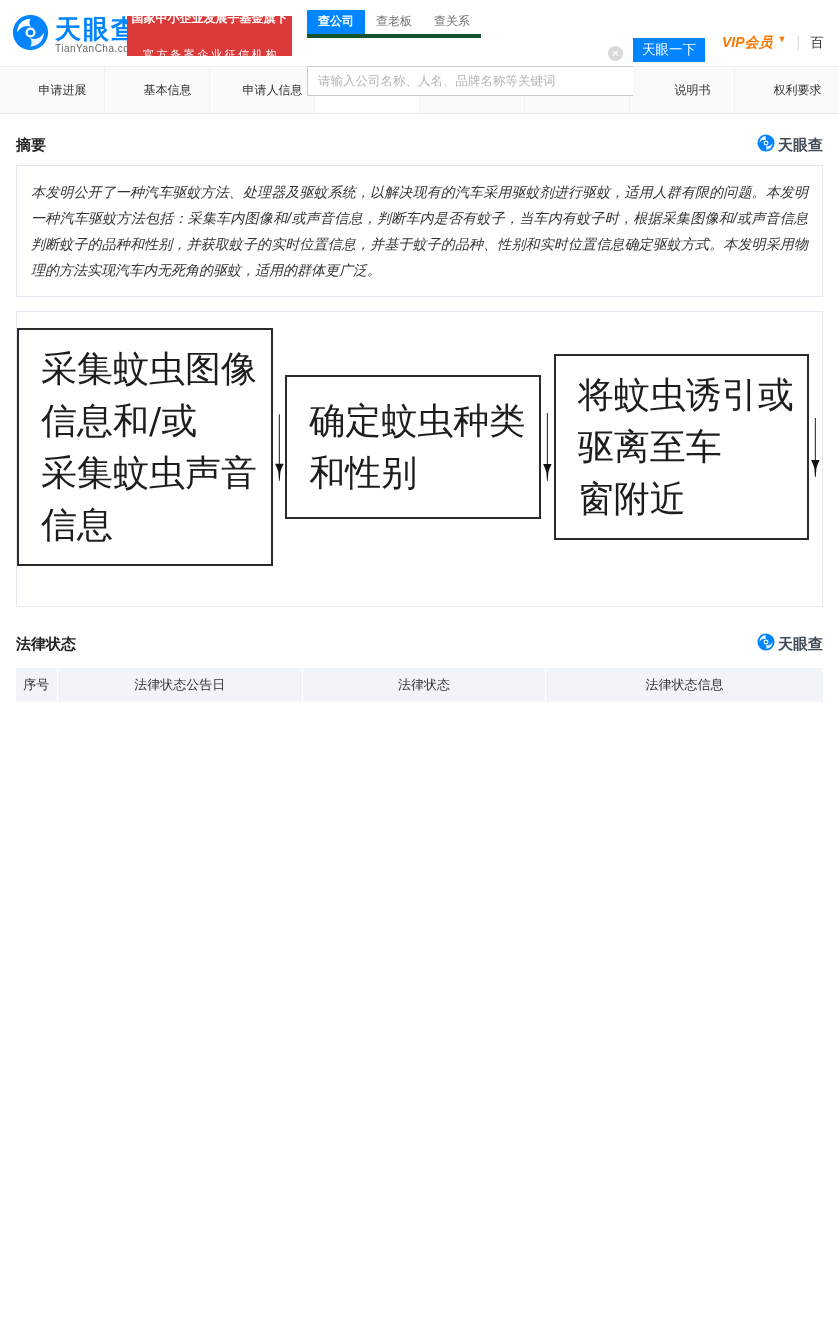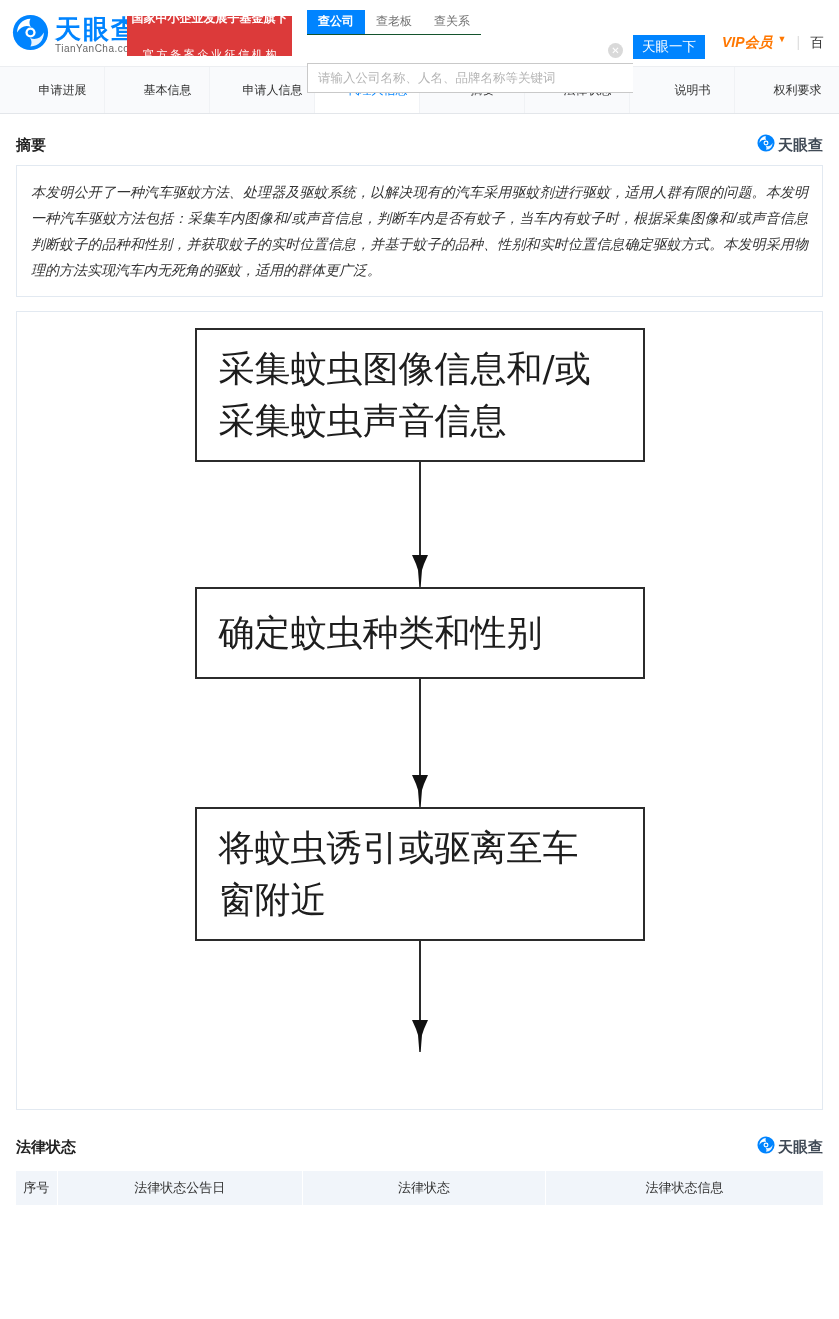--- a/index.html
+++ b/index.html
@@ -19,21 +19,21 @@
   .logo-sub { font-size: 10px; color: #666; letter-spacing: 0.5px; margin-top: 1px; }
   .badge {
     position: absolute; left: 127px; top: 16px; width: 165px; height: 40px;
     background: #dc3a3a; color: #fff; text-align: center;
     display: flex; flex-direction: column; justify-content: center; gap: 20px;
   }
   .badge-line1 { font-size: 12px; font-weight: bold; line-height: 17px; }
   .badge-line2 { font-size: 11px; letter-spacing: 2.6px; line-height: 15px; padding-left: 3px; }
 
   .search-block { position: absolute; left: 307px; top: 10px; }
-  .search-tabs { display: inline-flex; border-bottom: 1px solid #14532d; }
+  .search-tabs { display: inline-flex; border-bottom: 4px solid #14532d; }
   .search-tab { font-size: 12px; color: #737373; padding: 3px 11px 4px; cursor: pointer; }
   .search-tab.active { background: #0084ff; color: #fff; font-weight: bold; }
   .search-row { display: flex; margin-top: 0; position: relative; }
   .search-input {
     width: 326px; height: 30px; border: 1px solid #c9c9c9; border-right: none;
     padding: 0 30px 0 10px; font-size: 12.5px; color: #333; outline: none;
     font-family: "Liberation Sans", sans-serif;
     margin-top: 28px;
   }
   .search-input::placeholder { color: #b5b5b5; }
@@ -70,22 +70,22 @@
   .watermark { display: flex; align-items: center; }
   .watermark-text { font-size: 15px; font-weight: bold; color: #404a56; margin-left: 3px; }
 
   .abstract-box {
     margin-top: 9px; border: 1px solid #e2e9f1; padding: 13px 14px;
     font-size: 14px; line-height: 26px; color: #333; text-align: justify; font-style: italic;
   }
 
   
   .flow-box {
-    margin-top: 14px; border: 1px solid #e2e9f1; padding: 16px 0 57px;
-    display: flex; flex-direction: column; align-items: center;
+    margin-top: 14px; border: 1px solid #e2e9f1; padding: 16px 0 40px;
+    display: flex; flex-direction: row; align-items: center;
   }
   .flow-step {
     width: 450px; border: 2px solid #2b2b2b; background: #fff;
     font-family: "DejaVu Serif", serif; font-size: 36px; line-height: 52px; color: #1d1d1d;
     padding: 13px 10px 13px 22px;
   }
   .flow-step.single { padding-top: 18px; padding-bottom: 18px; }
   .flow-arrow { display: block; }
 
   

